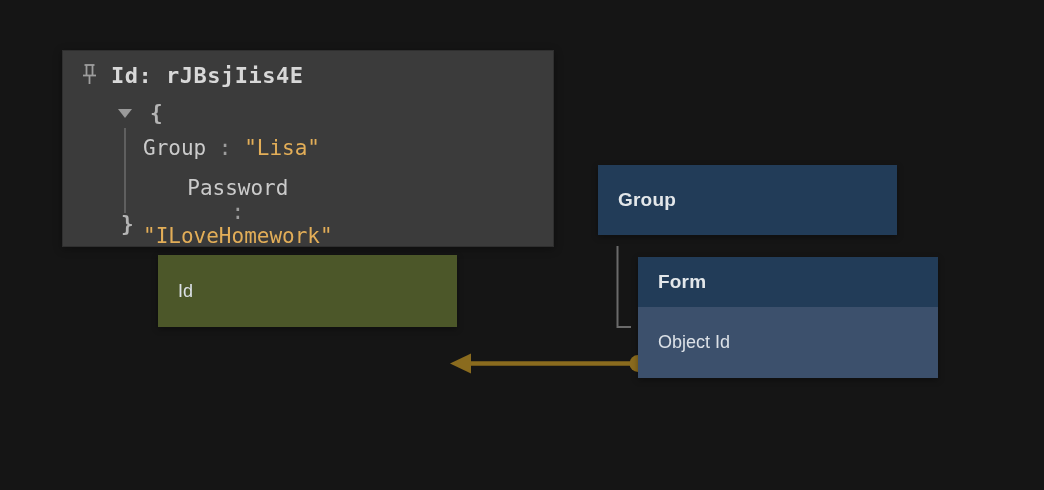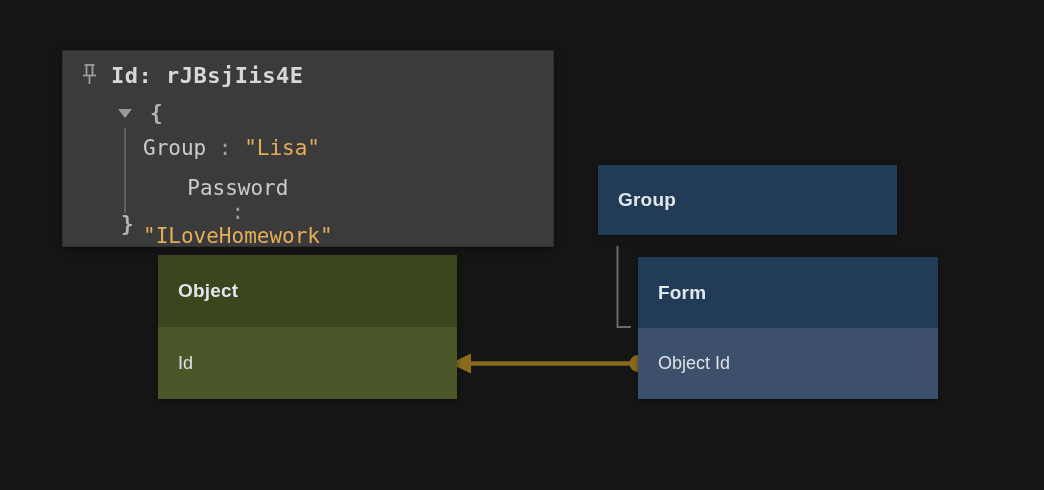--- a/index.html
+++ b/index.html
@@ -72,21 +72,21 @@
     display:flex;align-items:center;
     padding:0 20px;
     font-size:18px;font-weight:400;color:#dce1e7;
   }
   .node-object{left:158px;top:255px;width:299px;}
   .node-object .node-header{height:72px;background:#3b461f;}
   .node-object .node-row{height:72px;background:#4c5729;justify-content:flex-start;}
   .node-group{left:598px;top:165px;width:299px;}
   .node-group .node-header{height:70px;background:#223c58;}
   .node-form{left:638px;top:257px;width:300px;}
-  .node-form .node-header{height:71px;background:#223c58;}
+  .node-form .node-header{height:50px;background:#223c58;}
   .node-form .node-row{height:71px;background:#3c506c;text-align:center;}
 
   
   .edge-layer{
     position:absolute;left:0;top:0;width:1044px;height:490px;
     pointer-events:none;
   }
 </style>
 </head>
 <body>
@@ -132,23 +132,20 @@
       <span class="tt-sep"> : </span>
       <span class="tt-val" style="color: rgb(227, 174, 88);">"ILoveHomework"</span>
     </div>
 
     <div class="tt-row brace-close">
       <span class="brace">}</span>
     </div>
   </div>
 
   <div class="node node-object">
-    <div class="node-header" style="background-color: rgb(59, 70, 31);">
-      <span>Object</span>
-    </div>
     <div class="node-row" style="background-color: rgb(76, 87, 41);">
       <span>Id</span>
     </div>
   </div>
 
   <div class="node node-group">
     <div class="node-header" style="background-color: rgb(34, 60, 88);">
       <span>Group</span>
     </div>
   </div>

